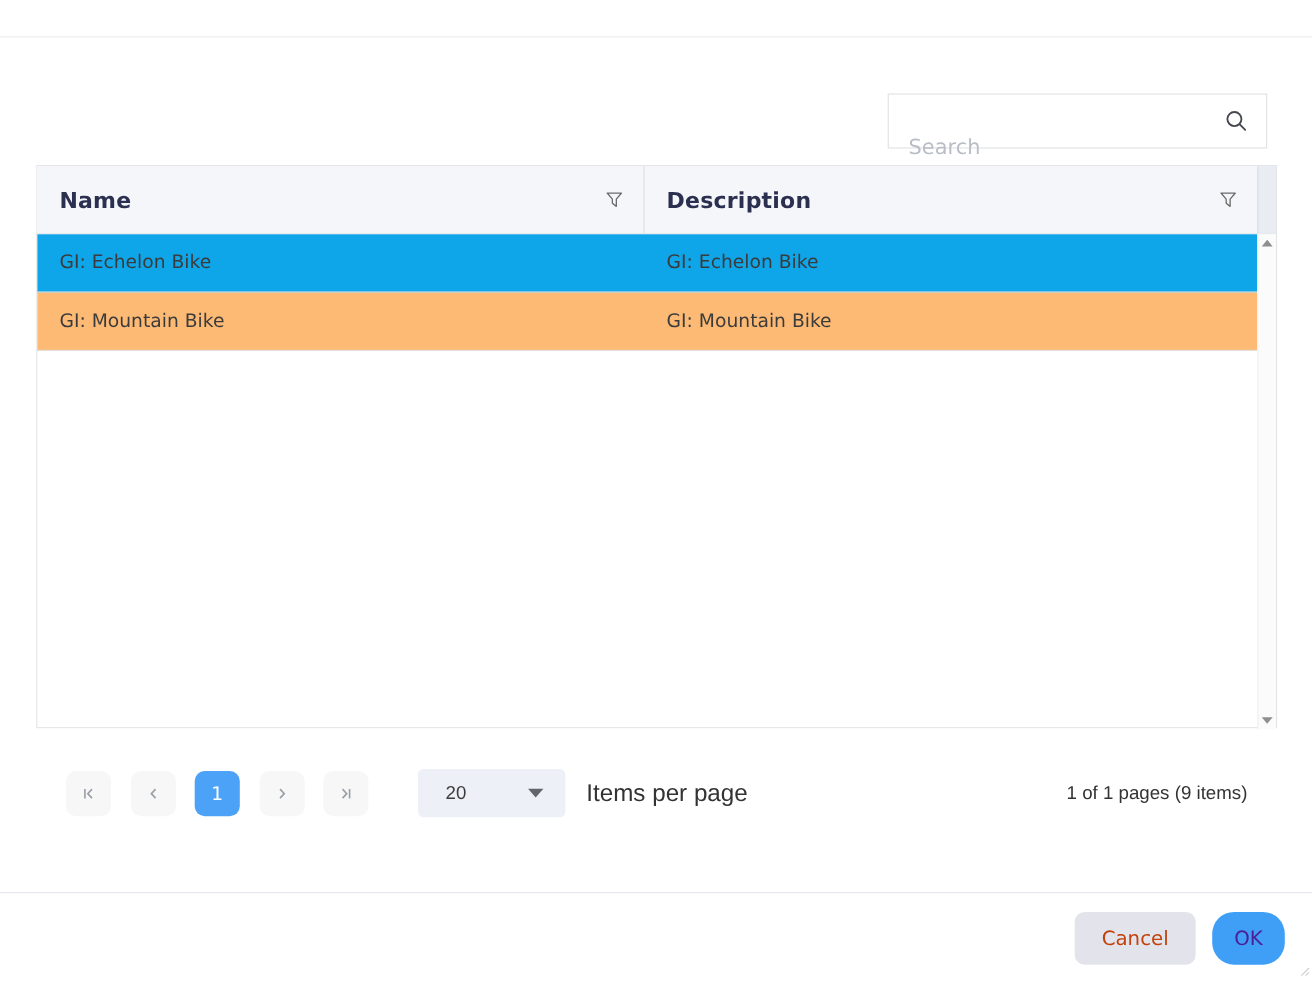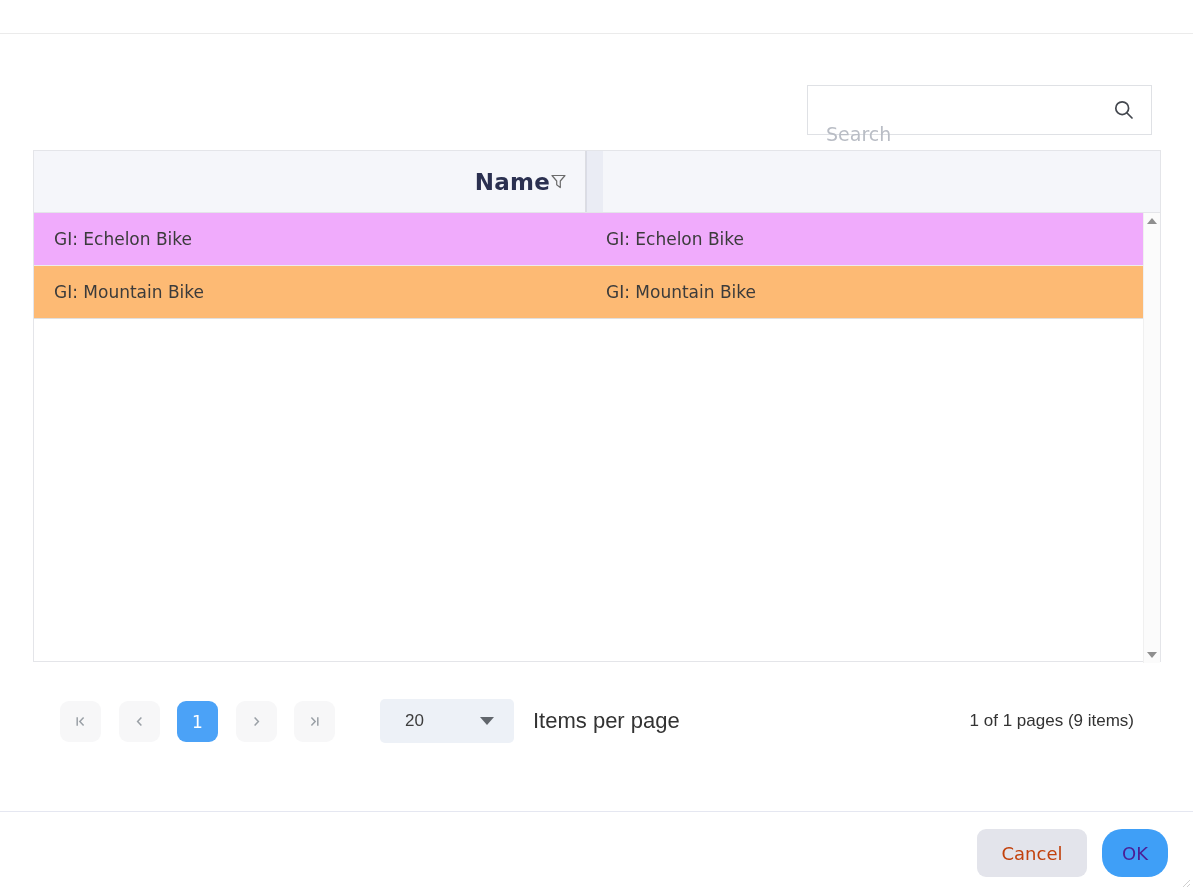--- a/index.html
+++ b/index.html
@@ -26,29 +26,29 @@
   
   .grid {
     position:absolute; left:33px; top:150px; width:1128px; height:512px;
     border:1px solid #e4e5e9; background:#fff;
   }
   .grid-header { display:flex; height:62px; background:#f5f6fa; border-bottom:1px solid #e4e5e9; }
   .hcell {
     display:flex; align-items:center; padding:0 18px 0 20px; cursor:pointer;
   }
   .hcell .hlabel {
-    font-size:23px; font-weight:600; color:#2b3050; letter-spacing:.2px; flex:1;text-align:right;
+    font-size:20px; font-weight:600; color:#2b3050; letter-spacing:.2px; flex:1;
   }
   .hcell-name { width:552px; border-right:1px solid #dcdde2; }
   .hcell-desc { flex:1; }
   .hstrip { width:17px; background:#eaecf4; border-left:1px solid #dadce6; }
   .filter-icon { display:flex; align-items:center; color:#6b6b6b; cursor:pointer; }
 
   .grid-body { position:relative; height:450px; }
-  .grid-row { display:flex; height:53px; border-bottom:1px solid #ededed; background:#f0abfc; cursor:pointer; }
+  .grid-row { display:flex; height:53px; border-bottom:1px solid #ededed; background:#0ea5e9; cursor:pointer; }
   .grid-row.selected { background:#fdba74; border-bottom-color:#e0e0e0; }
   .cell {
     display:flex; align-items:center; padding:0 16px 0 20px;
     font-size:17px; color:#3b3b3b; white-space:nowrap; overflow:hidden;
   }
   .cell-name { width:552px; }
   .cell-desc { flex:1; }
   .rows-area { margin-right:17px; }
 
   .vscrollbar {
@@ -115,20 +115,28 @@
       <circle cx="9.2" cy="9.2" r="6.4" fill="none" stroke="currentColor" stroke-width="1.7"></circle>
       <line x1="14" y1="14" x2="19" y2="19" stroke="currentColor" stroke-width="1.7" stroke-linecap="round"></line>
     </svg>
   </span>
 </div>
 
 <div class="grid">
   <div class="grid-header">
     <div class="hcell hcell-name">
       <span class="hlabel">Name</span>
+      <span class="filter-icon">
+        <svg width="17" height="16" viewBox="0 0 17 16">
+          <path d="M2 1.5 H15 L10.3 7 V13.6 L6.7 10.8 V7 Z" fill="none" stroke="currentColor" stroke-width="1.2" stroke-linejoin="round"></path>
+        </svg>
+      </span>
+    </div>
+    <div class="hcell hcell-desc">
+      <span class="hlabel">Description</span>
       <span class="filter-icon">
         <svg width="17" height="16" viewBox="0 0 17 16">
           <path d="M2 1.5 H15 L10.3 7 V13.6 L6.7 10.8 V7 Z" fill="none" stroke="currentColor" stroke-width="1.2" stroke-linejoin="round"></path>
         </svg>
       </span>
     </div>
     <div class="hstrip"></div>
   </div>
 
   <div class="grid-body">

